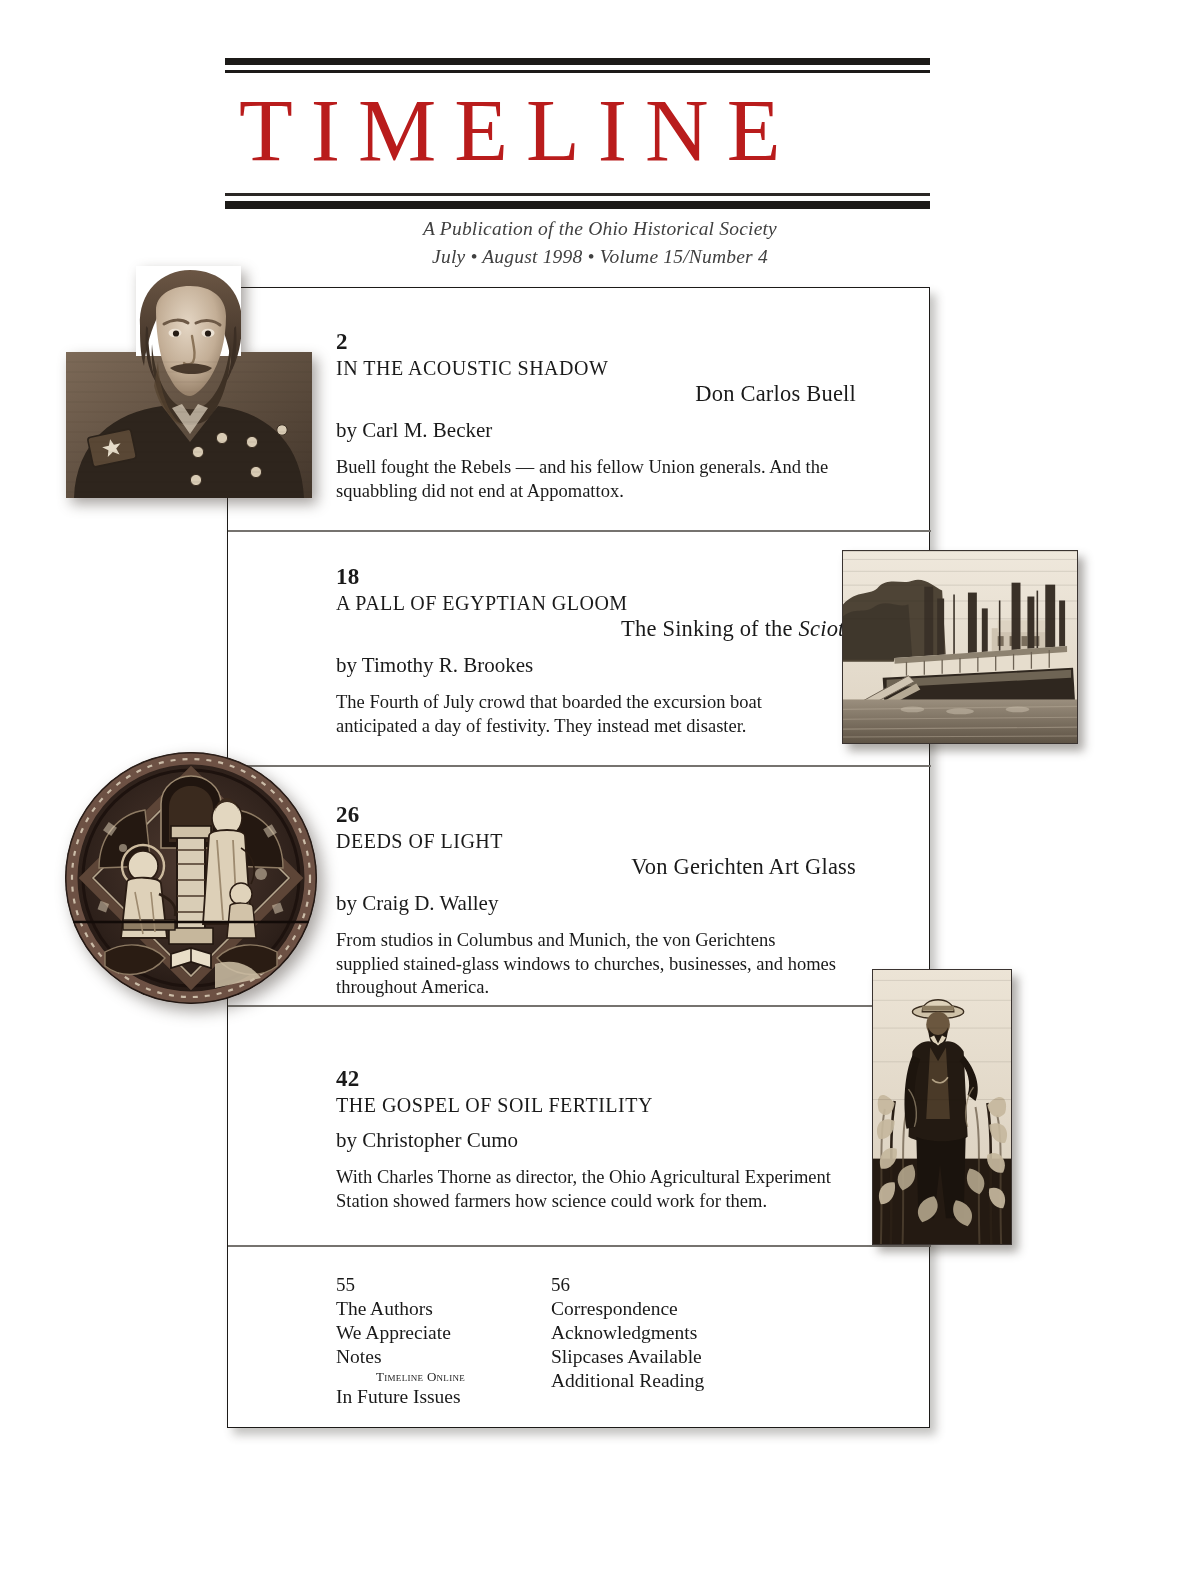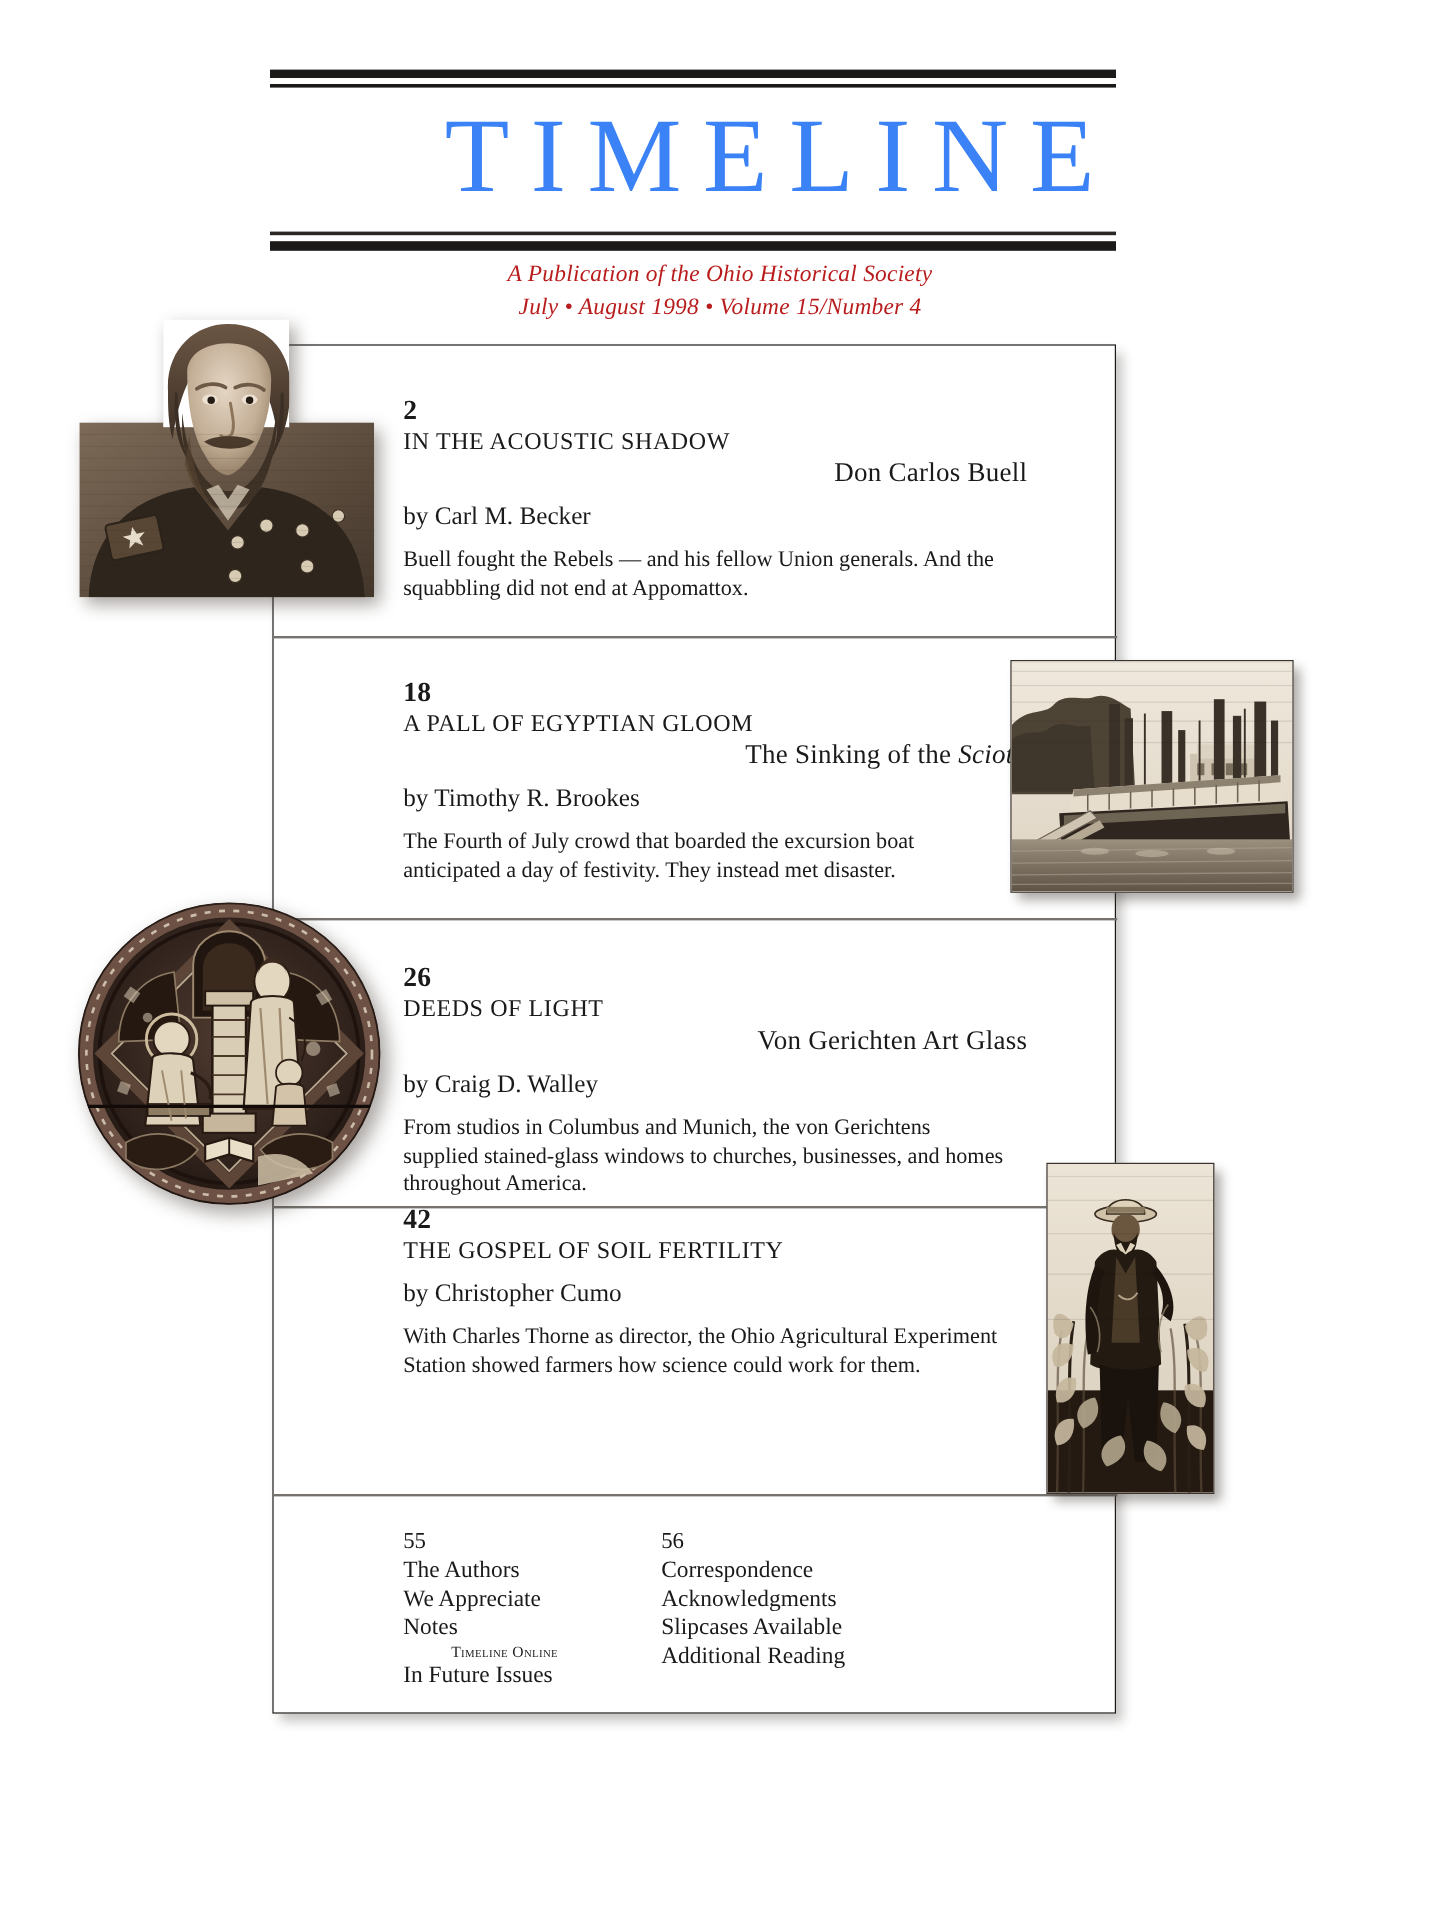--- a/index.html
+++ b/index.html
@@ -43,35 +43,35 @@
     height: 8px;
     background: #1c1a18;
     width: 100%;
     margin-top: 5px;
   }
   .title-word {
     font-family: "Liberation Serif", "DejaVu Serif", serif;
     font-size: 88px;
     line-height: 1.0;
     letter-spacing: 18px;
-    text-align: right;
+    text-align: left;
     padding: 14px 0 18px 14px;
-    color: #3b82f6;
+    color: #b91c1c;
     font-weight: 400;
   }
   .subtitle-block {
     position: absolute;
     left: 0;
     top: 215px;
     width: 1200px;
     text-align: center;
     font-style: italic;
     font-size: 19.5px;
     line-height: 1.42;
-    color: #b91c1c;
+    color: #404040;
     letter-spacing: 0.2px;
   }
 
   
   .contents-frame {
     position: absolute;
     left: 227px;
     top: 287px;
     width: 703px;
     height: 1141px;
@@ -127,21 +127,21 @@
   .entry-desc {
     font-size: 18.5px;
     line-height: 1.28;
     margin: 13px 0 0 0;
     max-width: 500px;
   }
 
   .e1 { top: 42px; }
   .e2 { top: 277px; }
   .e3 { top: 515px; }
-  .e4 { top: 716px; }
+  .e4 { top: 779px; }
 
   
   .departments {
     position: absolute;
     left: 108px;
     top: 985px;
     width: 520px;
     display: flex;
   }
   .dept-col { width: 215px; }

